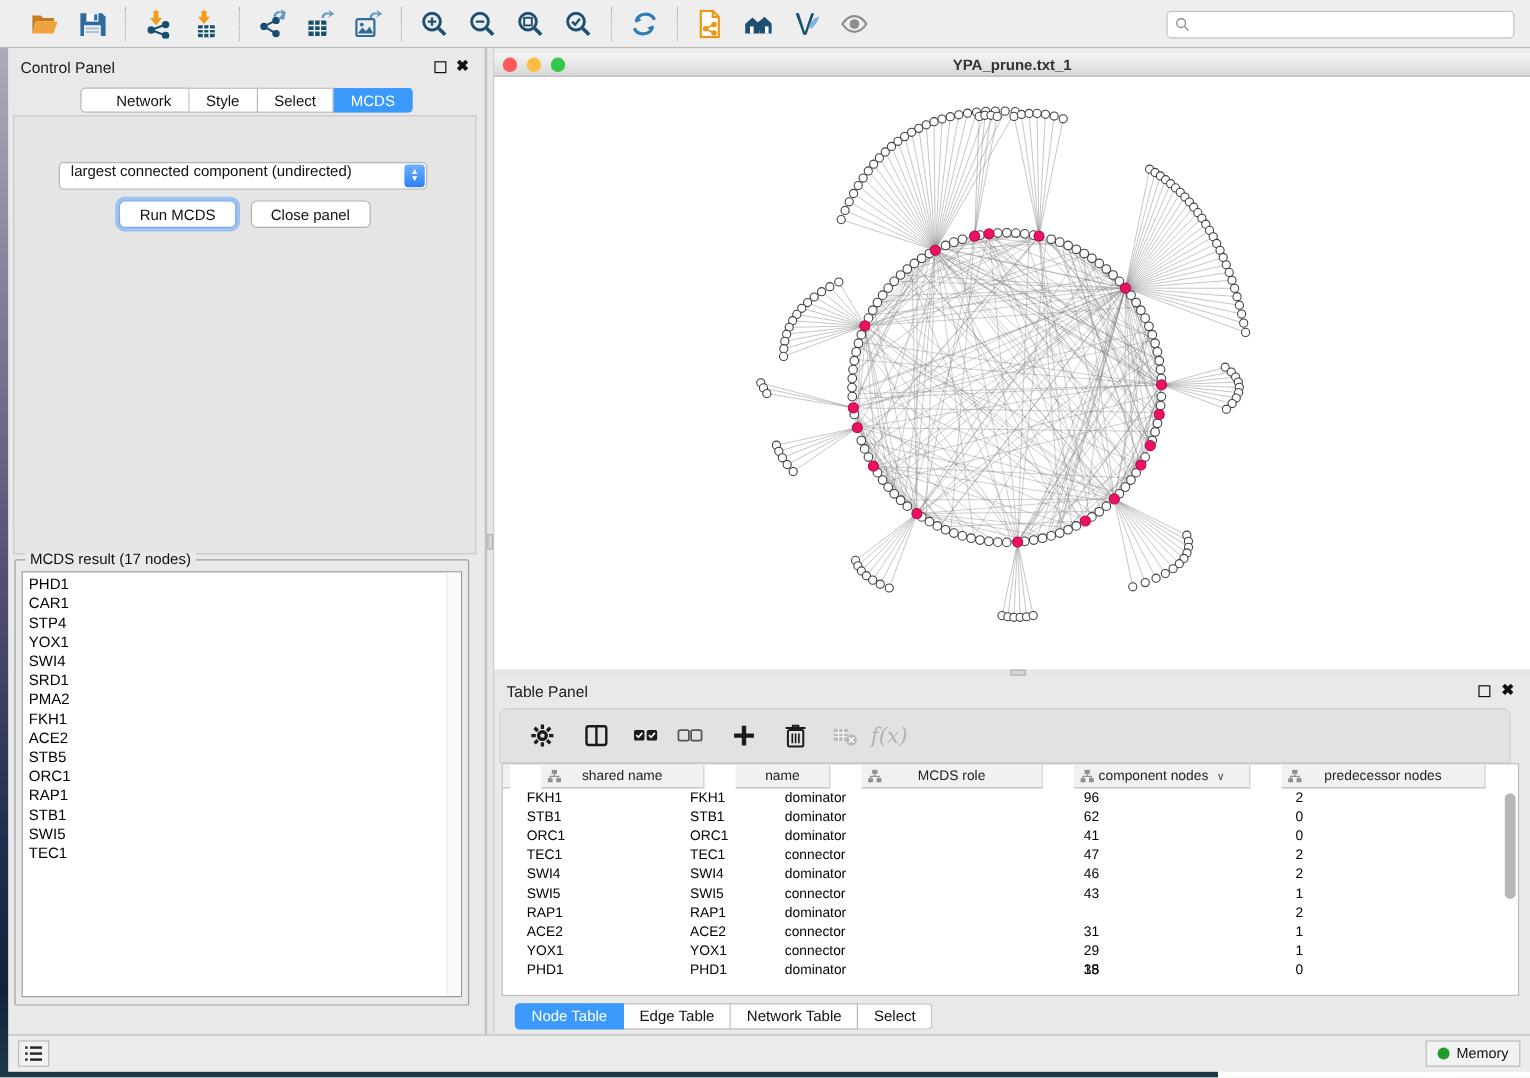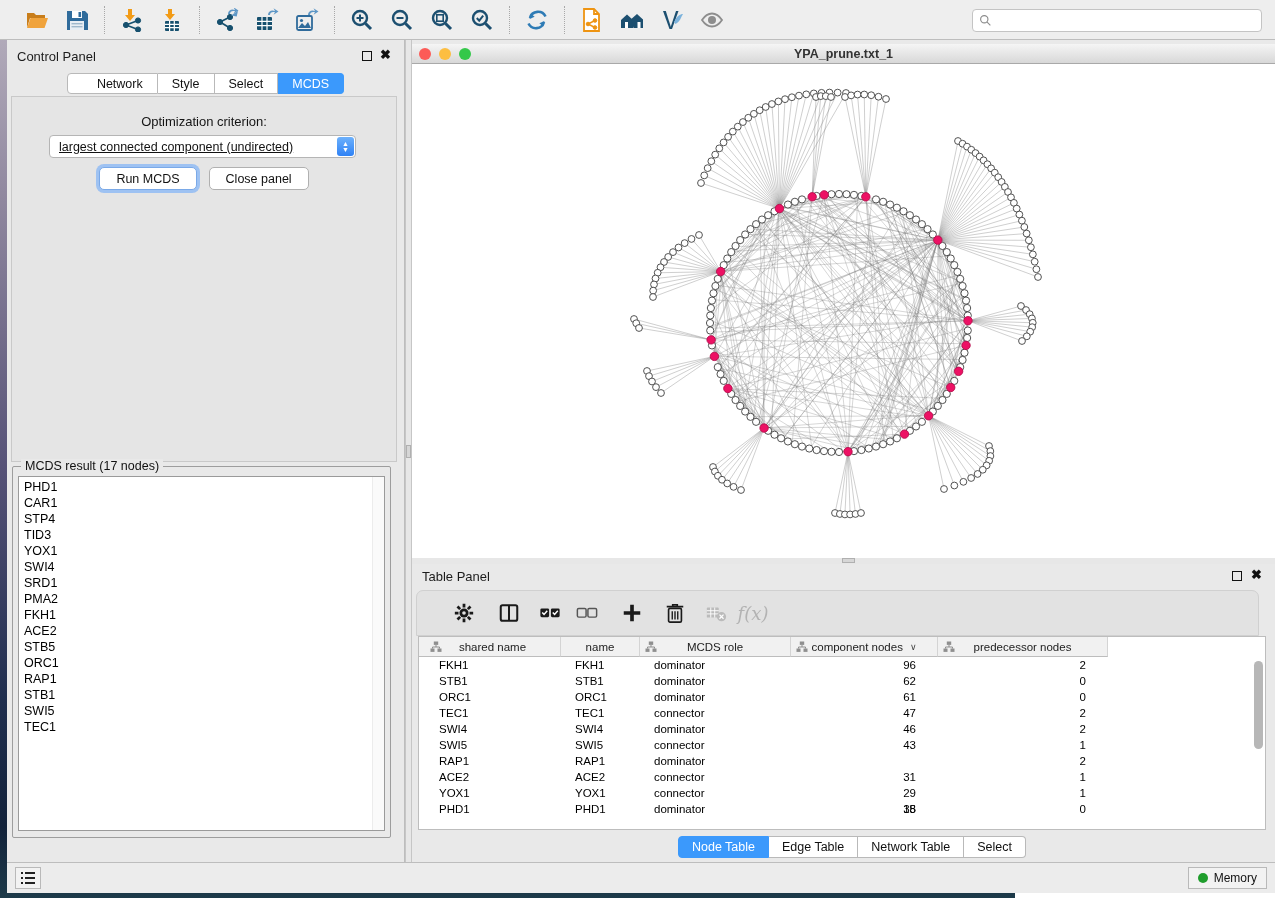--- a/index.html
+++ b/index.html
@@ -31,22 +31,22 @@
   .cp-tabs { position:absolute; top:33px; left:0; width:100%; display:flex; justify-content:center; }
   .cp-tab { height:21px; padding:0 14px; background:#fff; border:1px solid #b9b9b9; border-left:none;
     font-size:12.5px; display:flex; align-items:center; color:#111; }
   .cp-tab:first-child { border-left:1px solid #b9b9b9; border-radius:4px 0 0 4px;padding-left:29px; }
   .cp-tab:last-child { border-radius:0 4px 4px 0; }
   .cp-tab.active { background:#3b99fc; color:#fff; border-color:#3b99fc; }
   .cp-box { position:absolute; left:4px; right:7px; top:56px; height:366px; background:#e5e5e5;
     border:1px solid #c9c9c9; }
   .cp-optlabel { position:absolute; top:17px; width:100%; text-align:center; font-size:13px; color:#151515; }
   .cp-select { position:absolute; left:37px; right:40px; top:38px; height:23px; background:#fff;
-    border:1px solid #b5b5b5; border-radius:4px; display:flex; align-items:center; padding-left:9px;
-    font-size:12.5px; color:#111;text-decoration:underline; }
+    border:1px solid #b5b5b5; border-radius:4px; display:flex; padding-left:9px;
+    font-size:12.5px; color:#111; }
   .cp-select .stepper { position:absolute; right:1px; top:1px; bottom:1px; width:17px; border-radius:3px;
     background:linear-gradient(180deg,#6db1fc,#2f82f5); display:flex; flex-direction:column;
     align-items:center; justify-content:center; color:#fff; }
   .cp-select .stepper span { font-size:7px; line-height:6px; }
   .cp-buttons { position:absolute; top:70px; left:0; width:100%; display:flex; justify-content:center; gap:12px; }
   .btn { height:23px; padding:0 16px; background:#fff; border:1px solid #b0b0b0; border-radius:5px;
     font-size:12.5px; color:#111; display:flex; align-items:center; }
   .btn.focus-ring { box-shadow:0 0 0 3px rgba(110,170,250,.6); border-color:#7aa9e8; }
   .cp-fieldset { position:absolute; left:5px; right:13px; top:426px; height:372px;
     border:1px solid #9d9d9d; border-radius:2px; }
@@ -73,37 +73,37 @@
   .net-canvas { position:absolute; left:0; top:24px; right:0; height:494px; background:#fff; }
   .net-canvas svg { position:absolute; left:0; top:0; }
   .h-split { position:absolute; left:0; right:0; top:518px; height:6px; background:#e7e7e7; }
   .h-grip { position:absolute; left:430px; top:0px; width:13px; height:5px; background:#d6d6d6; border:1px solid #b0b0b0; }
 
   
   .table-panel { position:absolute; left:0; right:0; top:524px; bottom:0; background:#e9e9e9; }
   .tp-title { position:absolute; left:10px; top:5px; font-size:13px; color:#1c1c1c; }
   .tp-float { right:33px; top:7px; } .tp-close { right:13px; top:4px; }
   .tp-toolbar { position:absolute; left:4px; right:16px; top:26px; height:46px; background:#e2e2e2;
-    border:1px solid #d0d0d0; border-radius:7px 7px 0 0; display:flex; align-items:center; padding-left:32px; gap:7px; }
+    border:1px solid #d0d0d0; border-radius:7px 7px 0 0; display:flex; align-items:center; padding-left:20px; gap:7px; }
   .tp-btn { width:30px; height:32px; display:flex; align-items:center; justify-content:center; }
   .tp-btn svg { width:22px; height:22px; }
   .tp-btn .fx { font-family:"DejaVu Serif", serif; font-style:italic; font-size:18px; color:#b3b3b3; }
   .tbl { position:absolute; left:6px; right:9px; top:72px; bottom:32px; background:#fff; border:1px solid #bdbdbd; overflow:hidden; }
-  .tbl-header { position:absolute; left:0; top:0; height:20px; display:flex; }
+  .tbl-header { position:absolute; left:0; top:0; height:20px; display:flex;gap:26px; }
   .th { position:relative; height:20px; background:#f1f1f1; border-right:1px solid #d4d4d4; border-bottom:1px solid #bdbdbd;
     display:flex; align-items:center; justify-content:center; font-size:11.5px; color:#222; }
   .th svg { position:absolute; left:5px; top:4px; width:12px; height:12px; }
   .th .sort { margin-left:7px; font-size:9px; color:#444; }
   .tbl-rows { position:absolute; left:0; top:20px; right:0; }
   .tr { display:flex; height:16px; }
   .td { height:16px; line-height:16px; font-size:11.5px; color:#000; white-space:nowrap; overflow:hidden; }
   .td.num { text-align:right; padding-right:22px; }
   .td.txt { padding-left:14px; }
   .tbl-vscroll { position:absolute; right:2px; top:24px; width:9px; height:88px; background:#b7b7b7; border-radius:5px; }
-  .tp-tabs { position:absolute; left:17px; right:0; bottom:4px; display:flex; justify-content:center; }
+  .tp-tabs { position:absolute; left:17px; right:0; bottom:4px; display:flex; }
   .tp-tab { height:22px; padding:0 13px; background:#fff; border:1px solid #b9b9b9; border-left:none;
     font-size:12.5px; color:#111; display:flex; align-items:center; }
   .tp-tab:first-child { border-left:1px solid #b9b9b9; border-radius:4px 0 0 4px; }
   .tp-tab:last-child { border-radius:0 4px 4px 0; }
   .tp-tab.active { background:#3b99fc; color:#fff; border-color:#3b99fc; }
 
   
   .statusbar { position:absolute; left:0; right:0; bottom:0; height:31px; background:#ececec; border-top:1px solid #bdbdbd; }
   .sb-list-btn { position:absolute; left:8px; top:4px; width:26px; height:22px; background:#f2f2f2;
     border:1px solid #b9b9b9; display:flex; align-items:center; justify-content:center; }
@@ -289,42 +289,40 @@
       <div class="win-float cp-float"></div>
       <div class="win-close cp-close">✖</div>
       <div class="cp-tabs" id="cp-tabs">
           <div class="cp-tab">Network</div>
           <div class="cp-tab">Style</div>
           <div class="cp-tab">Select</div>
           <div class="cp-tab active">MCDS</div>
         </div>
 
       <div class="cp-box">
-        <div class="cp-optlabel">Optimization criterion:</div>
         <div class="cp-select">
           <span>largest connected component (undirected)</span>
           <span class="stepper">
               <span>▲</span>
               <span>▼</span>
             </span>
         </div>
         <div class="cp-buttons">
           <div class="btn focus-ring">Run MCDS</div>
           <div class="btn">Close panel</div>
         </div>
       </div>
 
       <div class="cp-fieldset">
         <div class="cp-legend">MCDS result (17 nodes)</div>
         <div class="cp-list">
           <div class="cp-list-inner" id="mcds-list">
               <div class="cp-list-item">PHD1</div>
               <div class="cp-list-item">CAR1</div>
               <div class="cp-list-item">STP4</div>
-              <div class="cp-list-item">TID3</div>
               <div class="cp-list-item">YOX1</div>
               <div class="cp-list-item">SWI4</div>
               <div class="cp-list-item">SRD1</div>
               <div class="cp-list-item">PMA2</div>
               <div class="cp-list-item">FKH1</div>
               <div class="cp-list-item">ACE2</div>
               <div class="cp-list-item">STB5</div>
               <div class="cp-list-item">ORC1</div>
               <div class="cp-list-item">RAP1</div>
               <div class="cp-list-item">STB1</div>
@@ -1105,21 +1103,21 @@
                 <div class="td txt" style="width: 79px;">STB1</div>
                 <div class="td txt" style="width: 151px;">dominator</div>
                 <div class="td num" style="width: 147px;">62</div>
                 <div class="td num" style="width: 170px;">0</div>
               </div>
               <div class="tr">
                 <div style="width: 6px;"></div>
                 <div class="td txt" style="width: 136px;">ORC1</div>
                 <div class="td txt" style="width: 79px;">ORC1</div>
                 <div class="td txt" style="width: 151px;">dominator</div>
-                <div class="td num" style="width: 147px;">61</div>
+                <div class="td num" style="width: 147px;">41</div>
                 <div class="td num" style="width: 170px;">0</div>
               </div>
               <div class="tr">
                 <div style="width: 6px;"></div>
                 <div class="td txt" style="width: 136px;">TEC1</div>
                 <div class="td txt" style="width: 79px;">TEC1</div>
                 <div class="td txt" style="width: 151px;">connector</div>
                 <div class="td num" style="width: 147px;">47</div>
                 <div class="td num" style="width: 170px;">2</div>
               </div>

